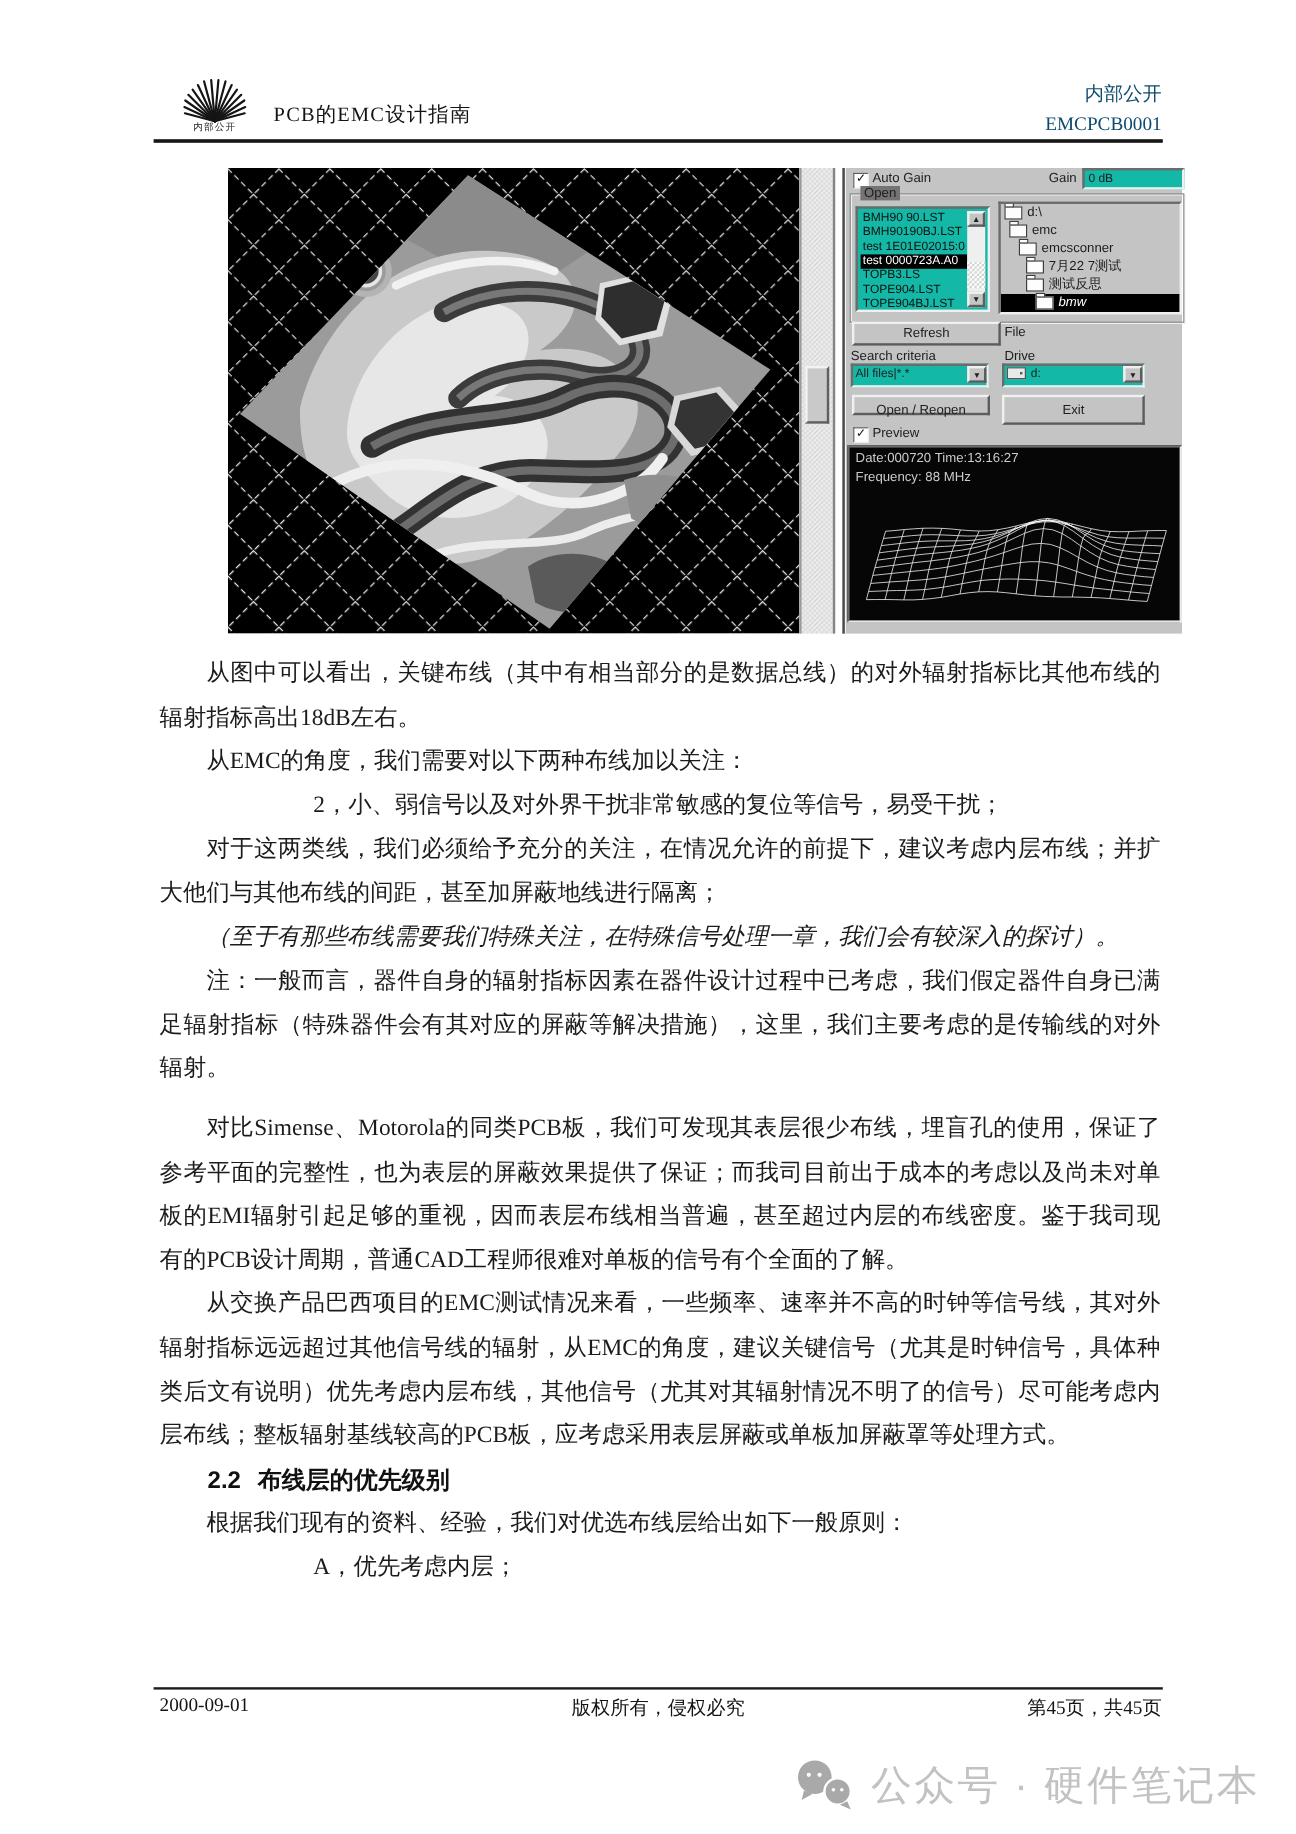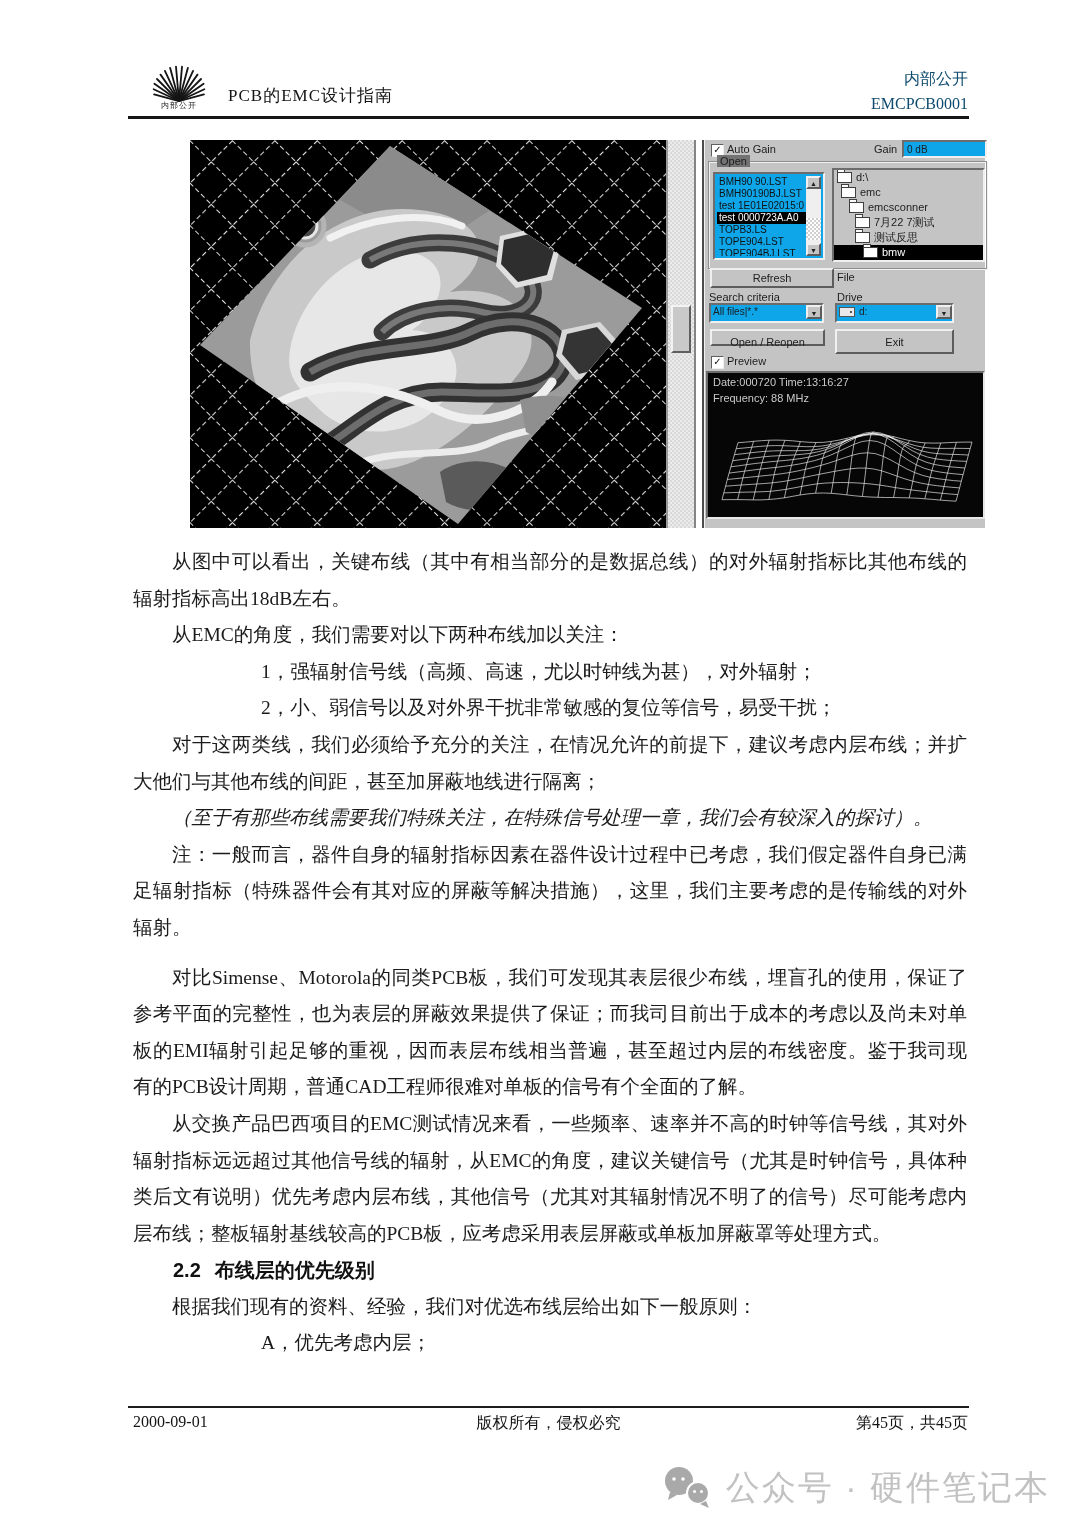--- a/index.html
+++ b/index.html
@@ -31,21 +31,21 @@
 
   
   .dlg{position:absolute;left:512px;top:0;width:283px;height:388px;background:#c4c4c4;
         border-left:2px solid #4c4c4c;box-shadow:inset 1px 0 0 #f2f2f2;box-sizing:border-box;
         font-family:"Liberation Sans","DejaVu Sans",sans-serif;font-size:11px;color:#1d1d1d;}
   .chk{position:absolute;width:11px;height:11px;background:#fff;
         border-top:1px solid #5f5f5f;border-left:1px solid #5f5f5f;
         border-right:1px solid #efefef;border-bottom:1px solid #efefef;
         font-size:10px;line-height:10px;text-align:center;color:#111;}
   .lbl{position:absolute;white-space:nowrap;}
-  .sunken{background:#0ea5e9;border-top:2px solid #6c6c6c;border-left:2px solid #6c6c6c;
+  .sunken{background:#14b8a6;border-top:2px solid #6c6c6c;border-left:2px solid #6c6c6c;
         border-right:2px solid #f0f0f0;border-bottom:2px solid #f0f0f0;box-sizing:border-box;}
   .raised{background:#c4c4c4;border-top:2px solid #f0f0f0;border-left:2px solid #f0f0f0;
         border-right:2px solid #5c5c5c;border-bottom:2px solid #5c5c5c;box-sizing:border-box;}
   .btn{position:absolute;text-align:center;cursor:default;}
   .btn span{display:block;margin-top:2px;}
   .groupbox{position:absolute;left:4px;top:21px;width:277px;height:106px;
         border:1px solid #8f8f8f;box-shadow:inset 1px 1px 0 #f0f0f0,1px 1px 0 #f0f0f0;}
   .groupbox-label{position:absolute;top:-7px;left:8px;background:#737373;padding:0 3px;}
   .filelist{position:absolute;left:9px;top:32px;width:112px;height:88px;overflow:hidden;}
   .filelist-items{position:absolute;left:2px;top:2px;right:17px;bottom:2px;overflow:hidden;}
@@ -222,21 +222,21 @@
             <span>emcsconner</span>
           </div>
         <div class="titem" style="padding-left:21px;">
             <span class="folder"></span>
             <span>7月22 7测试</span>
           </div>
         <div class="titem" style="padding-left:21px;">
             <span class="folder"></span>
             <span>测试反思</span>
           </div>
-        <div class="titem sel" style="padding-left:29px;">
+        <div class="titem sel" style="padding-left:29px;font-style:italic;">
             <span class="folder"></span>
             <span>bmw</span>
           </div>
       </div>
 
       <div class="btn raised" style="left:6px;top:128px;width:124px;height:20px;">
           <span>Refresh</span>
         </div>
       <div class="lbl" style="left:133px;top:131px;">File</div>
 
@@ -295,21 +295,20 @@
             <polyline points="248.4,45.3 246.6,51.3 244.8,57.4 243.1,63.5 241.3,69.7 239.5,76.1 237.7,82.7 236.0,89.5 234.2,96.3 232.4,103.1" fill="none" stroke="#fff" stroke-width="0.7" opacity="0.9"></polyline>
             <polyline points="264.0,45.1 262.2,51.5 260.4,58.0 258.7,64.4 256.9,71.0 255.1,77.6 253.3,84.2 251.6,90.9 249.8,97.6 248.0,104.2" fill="none" stroke="#fff" stroke-width="0.7" opacity="0.9"></polyline>
           </svg>
       </div>
     </div>
   </div>
 
   <div class="bodytext">
     <p>从图中可以看出，关键布线（其中有相当部分的是数据总线）的对外辐射指标比其他布线的辐射指标高出18dB左右。</p>
     <p>从EMC的角度，我们需要对以下两种布线加以关注：</p>
-    <p class="list">1，强辐射信号线（高频、高速，尤以时钟线为甚），对外辐射；</p>
     <p class="list">2，小、弱信号以及对外界干扰非常敏感的复位等信号，易受干扰；</p>
     <p>对于这两类线，我们必须给予充分的关注，在情况允许的前提下，建议考虑内层布线；并扩大他们与其他布线的间距，甚至加屏蔽地线进行隔离；</p>
     <p class="ital">（至于有那些布线需要我们特殊关注，在特殊信号处理一章，我们会有较深入的探讨）。</p>
     <p>注：一般而言，器件自身的辐射指标因素在器件设计过程中已考虑，我们假定器件自身已满足辐射指标（特殊器件会有其对应的屏蔽等解决措施），这里，我们主要考虑的是传输线的对外辐射。</p>
     <p class="mt">对比Simense、Motorola的同类PCB板，我们可发现其表层很少布线，埋盲孔的使用，保证了参考平面的完整性，也为表层的屏蔽效果提供了保证；而我司目前出于成本的考虑以及尚未对单板的EMI辐射引起足够的重视，因而表层布线相当普遍，甚至超过内层的布线密度。鉴于我司现有的PCB设计周期，普通CAD工程师很难对单板的信号有个全面的了解。</p>
     <p>从交换产品巴西项目的EMC测试情况来看，一些频率、速率并不高的时钟等信号线，其对外辐射指标远远超过其他信号线的辐射，从EMC的角度，建议关键信号（尤其是时钟信号，具体种类后文有说明）优先考虑内层布线，其他信号（尤其对其辐射情况不明了的信号）尽可能考虑内层布线；整板辐射基线较高的PCB板，应考虑采用表层屏蔽或单板加屏蔽罩等处理方式。</p>
     <p class="sec-head">
       <span class="num">2.2</span><span>布线层的优先级别</span>
     </p>
     <p>根据我们现有的资料、经验，我们对优选布线层给出如下一般原则：</p>

